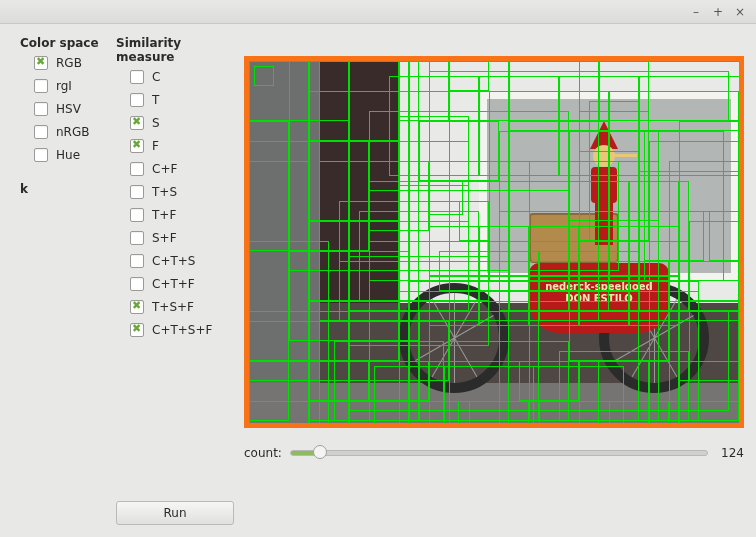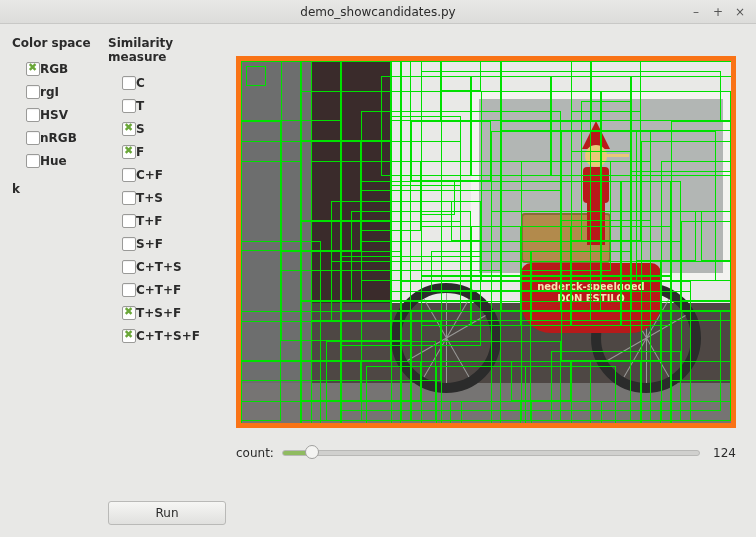--- a/index.html
+++ b/index.html
@@ -35,35 +35,36 @@
     padding-right: 10px;
     color: #555;
     font-size: 12px;
   }
   .win-btn { cursor: default; width: 12px; text-align: center; }
   .content {
     display: flex;
     padding: 12px 12px 12px 12px;
     gap: 8px;
     height: calc(100% - 24px);
+    margin-left: 8px;
   }
   .left-panel { width: 216px; flex-shrink: 0; display: flex; flex-direction: column; }
   .group-row { display: flex; gap: 8px; }
   .group { flex: 1 1 0; }
   .group h3 {
     margin: 0 0 6px 0;
     font-size: 12px;
     font-weight: bold;
   }
   .check-item {
     display: flex;
-    align-items: flex-end;
+    align-items: flex-start;
+    gap: 8px;
     margin: 3px 0 3px 14px;
     height: 20px;
-    font-weight: bold;
   }
   .check {
     width: 14px; height: 14px;
     border: 1px solid #9a9a98;
     background: #ffffff;
     border-radius: 2px;
     position: relative;
     flex-shrink: 0;
     box-shadow: inset 0 1px 1px rgba(0,0,0,0.06);
   }
@@ -162,21 +163,20 @@
     background: #f4f4f2;
     border: 1px solid #a0a09e;
     border-radius: 50%;
   }
   .slider-value { min-width: 28px; text-align: right; font-size: 12px; }
 </style>
 </head>
 <body>
 
 <div class="titlebar">
-  <span class="title">demo_showcandidates.py</span>
   <div class="win-buttons">
     <span class="win-btn">–</span>
     <span class="win-btn">+</span>
     <span class="win-btn">×</span>
   </div>
 </div>
 
 <div class="content">
   <div class="left-panel">
     <div class="group-row">

